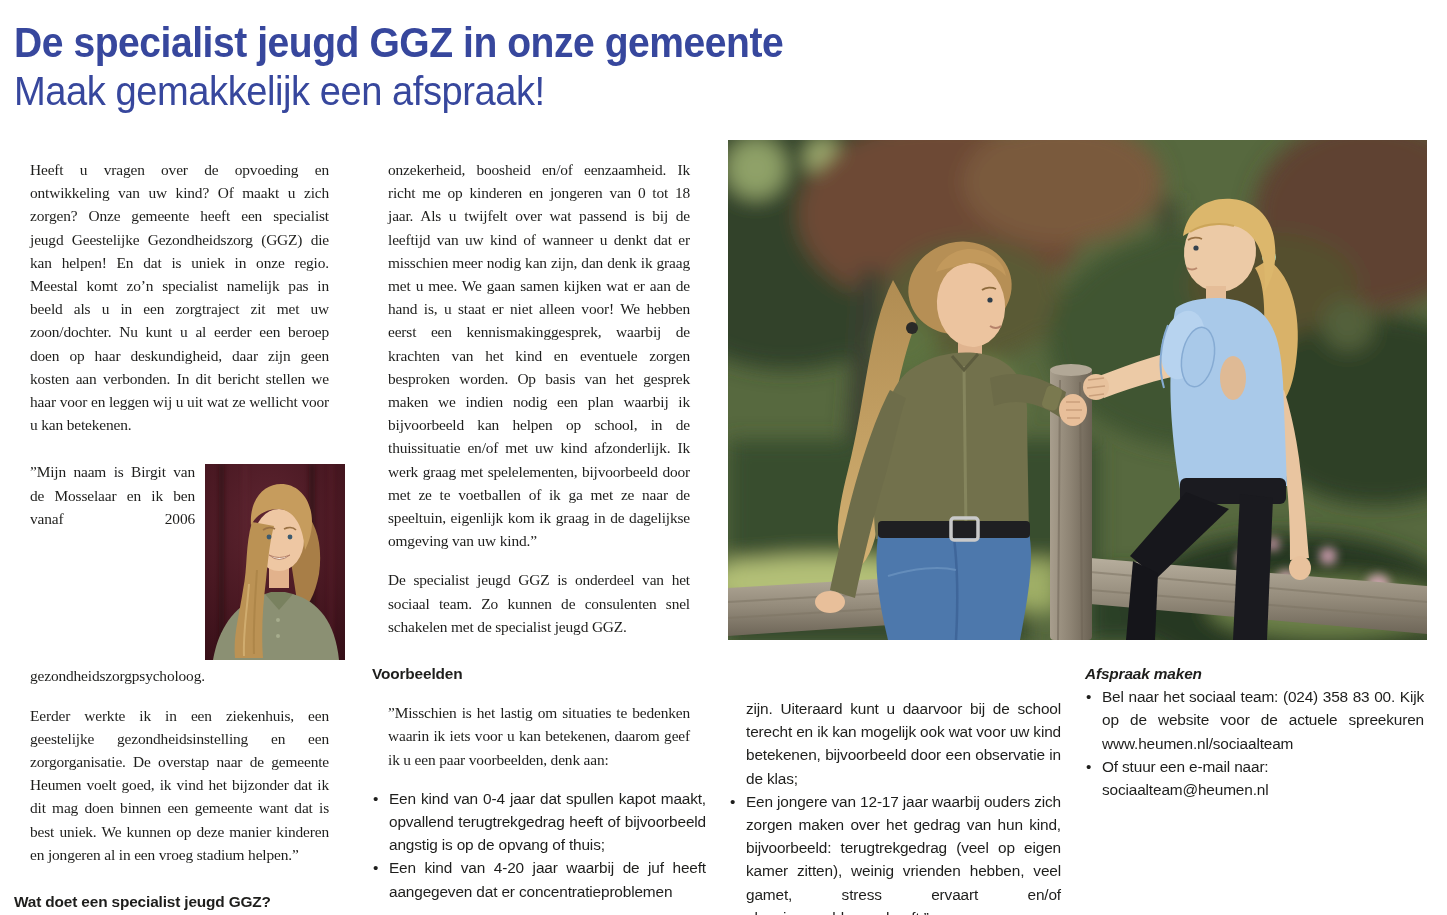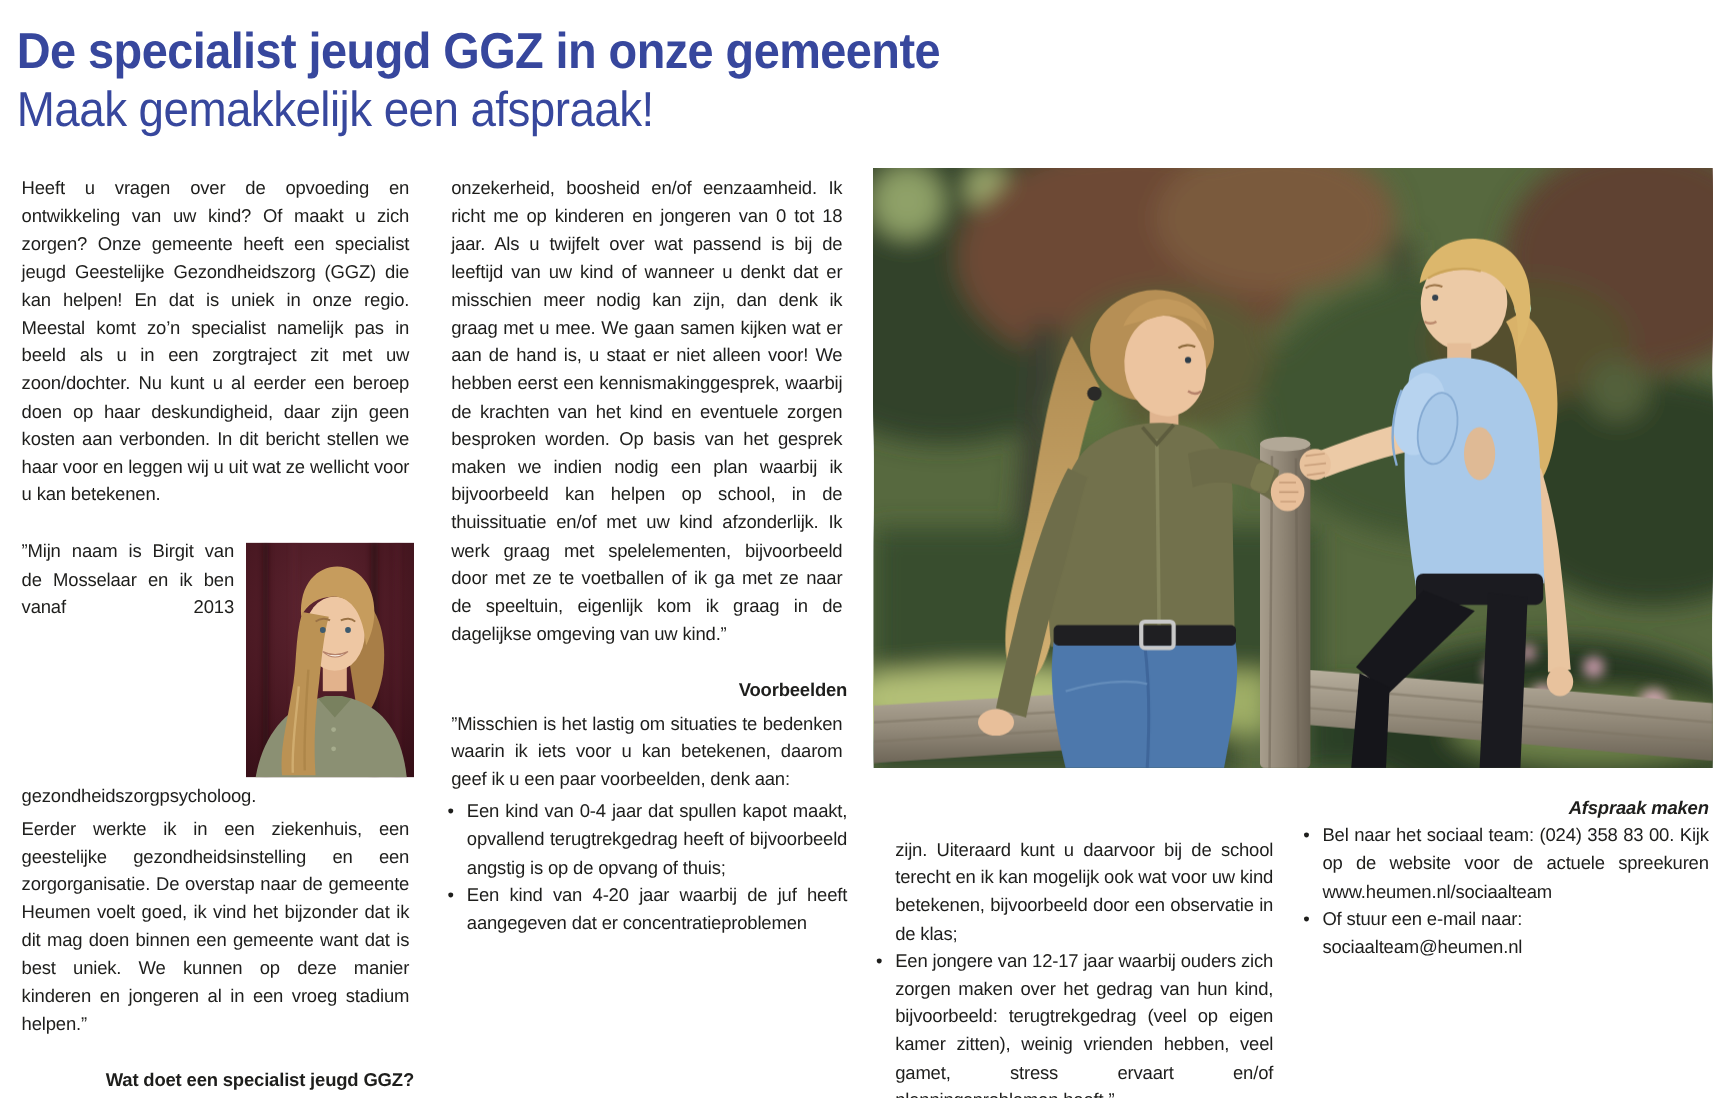--- a/index.html
+++ b/index.html
@@ -9,23 +9,23 @@
     font-family:"Liberation Sans","DejaVu Sans",sans-serif;
   }
   .masthead{position:absolute;left:14px;top:18px;transform:scaleX(0.93);transform-origin:left top;white-space:nowrap;}
   .title{font-size:42px;line-height:50px;font-weight:bold;color:#37479d;letter-spacing:-0.5px;}
   .subtitle{font-size:41px;line-height:46px;font-weight:normal;color:#37479d;letter-spacing:-0.5px;}
   .col{position:absolute;font-size:15.4px;line-height:23.2px;text-align:justify;letter-spacing:-0.15px;}
   .col1{left:14px;top:142px;width:331px;}
   .col2{left:372px;top:142px;width:334px;}
   .col3{left:729px;top:697px;width:332px;}
   .col4{left:1085px;top:662px;width:339px;}
-  .para{margin:4px;}
+  .para{margin:16px;font-family:Liberation Serif, serif;}
   .gap-top{margin-top:24px;}
-  .h2{font-weight:bold;margin-top:24px;text-align:right;}
+  .h2{font-weight:bold;margin-top:24px;text-align:left;}
   .h2.no-gap{margin-top:0;font-style:italic;}
   .bullet{position:relative;padding-left:17px;}
   .dot{position:absolute;left:1px;top:0;}
   .hang{padding-left:17px;}
   .prewrap{white-space:pre-wrap;}
   .portrait{
     float:right;width:140px;height:196px;margin:4px 0 4px 10px;
     overflow:hidden;
   }
   .photo-main{
@@ -74,29 +74,30 @@
         <path d="M47,58 C40,82 43,102 38,126 C34,152 28,172 30,194 L58,194 C56,168 58,140 61,116 C63,96 65,76 69,62 Z" fill="#bb9254"></path>
         <path d="M44,120 C42,146 38,168 39,192" stroke="#d9b87a" stroke-width="2" fill="none" opacity="0.7"></path>
         <path d="M52,106 C50,136 48,162 49,190" stroke="#a57f43" stroke-width="2" fill="none" opacity="0.6"></path>
         <circle cx="64" cy="73" r="2.4" fill="#3d5a6e"></circle>
         <circle cx="85" cy="73" r="2.4" fill="#3d5a6e"></circle>
         <path d="M58,66 C62,63 67,63 70,65" stroke="#9a7245" stroke-width="1.6" fill="none"></path>
         <path d="M79,65 C83,63 88,63 91,66" stroke="#9a7245" stroke-width="1.6" fill="none"></path>
         <path d="M64,91 Q74,100 85,91 Q74,96 64,91 Z" fill="#fdf7ee" stroke="#b5826a" stroke-width="1"></path>
       </svg>
     </div>
-    <div class="para">”Mijn naam is Birgit van de Mosselaar en ik ben vanaf 2013 gezondheidszorgpsycholoog.</div>
+    <div class="para">”Mijn naam is Birgit van de Mosselaar en ik ben vanaf 2006 gezondheidszorgpsycholoog.</div>
     <div class="para">Eerder werkte ik in een ziekenhuis, een geestelijke gezondheidsinstelling en een zorgorganisatie. De overstap naar de gemeente Heumen voelt goed, ik vind het bijzonder dat ik dit mag doen binnen een gemeente want dat is best uniek. We kunnen op deze manier kinderen en jongeren al in een vroeg stadium helpen.”</div>
   </div>
   <div class="h2">Wat doet een specialist jeugd GGZ?</div>
 
 </div>
 
 <div class="col col2">
   <div class="para">onzekerheid, boosheid en/of eenzaamheid. Ik richt me op kinderen en jongeren van 0 tot 18 jaar. Als u twijfelt over wat passend is bij de leeftijd van uw kind of wanneer u denkt dat er misschien meer nodig kan zijn, dan denk ik graag met u mee. We gaan samen kijken wat er aan de hand is, u staat er niet alleen voor! We hebben eerst een kennismakinggesprek, waarbij de krachten van het kind en eventuele zorgen besproken worden. Op basis van het gesprek maken we indien nodig een plan waarbij ik bijvoorbeeld kan helpen op school, in de thuissituatie en/of met uw kind afzonderlijk. Ik werk graag met spelelementen, bijvoorbeeld door met ze te voetballen of ik ga met ze naar de speeltuin, eigenlijk kom ik graag in de dagelijkse omgeving van uw kind.”</div>
+  <div class="para">De specialist jeugd GGZ is onderdeel van het sociaal team. Zo kunnen de consulenten snel schakelen met de specialist jeugd GGZ.</div>
   <div class="h2">Voorbeelden</div>
   <div class="para">”Misschien is het lastig om situaties te bedenken waarin ik iets voor u kan betekenen, daarom geef ik u een paar voorbeelden, denk aan:</div>
   <div class="bullet">
     <span class="dot">•</span>
     <span>Een kind van 0-4 jaar dat spullen kapot maakt, opvallend terugtrekgedrag heeft of bijvoorbeeld angstig is op de opvang of thuis;</span>
   </div>
   <div class="bullet">
     <span class="dot">•</span>
     <span>Een kind van 4-20 jaar waarbij de juf heeft aangegeven dat er concentratieproblemen</span>
   </div>

